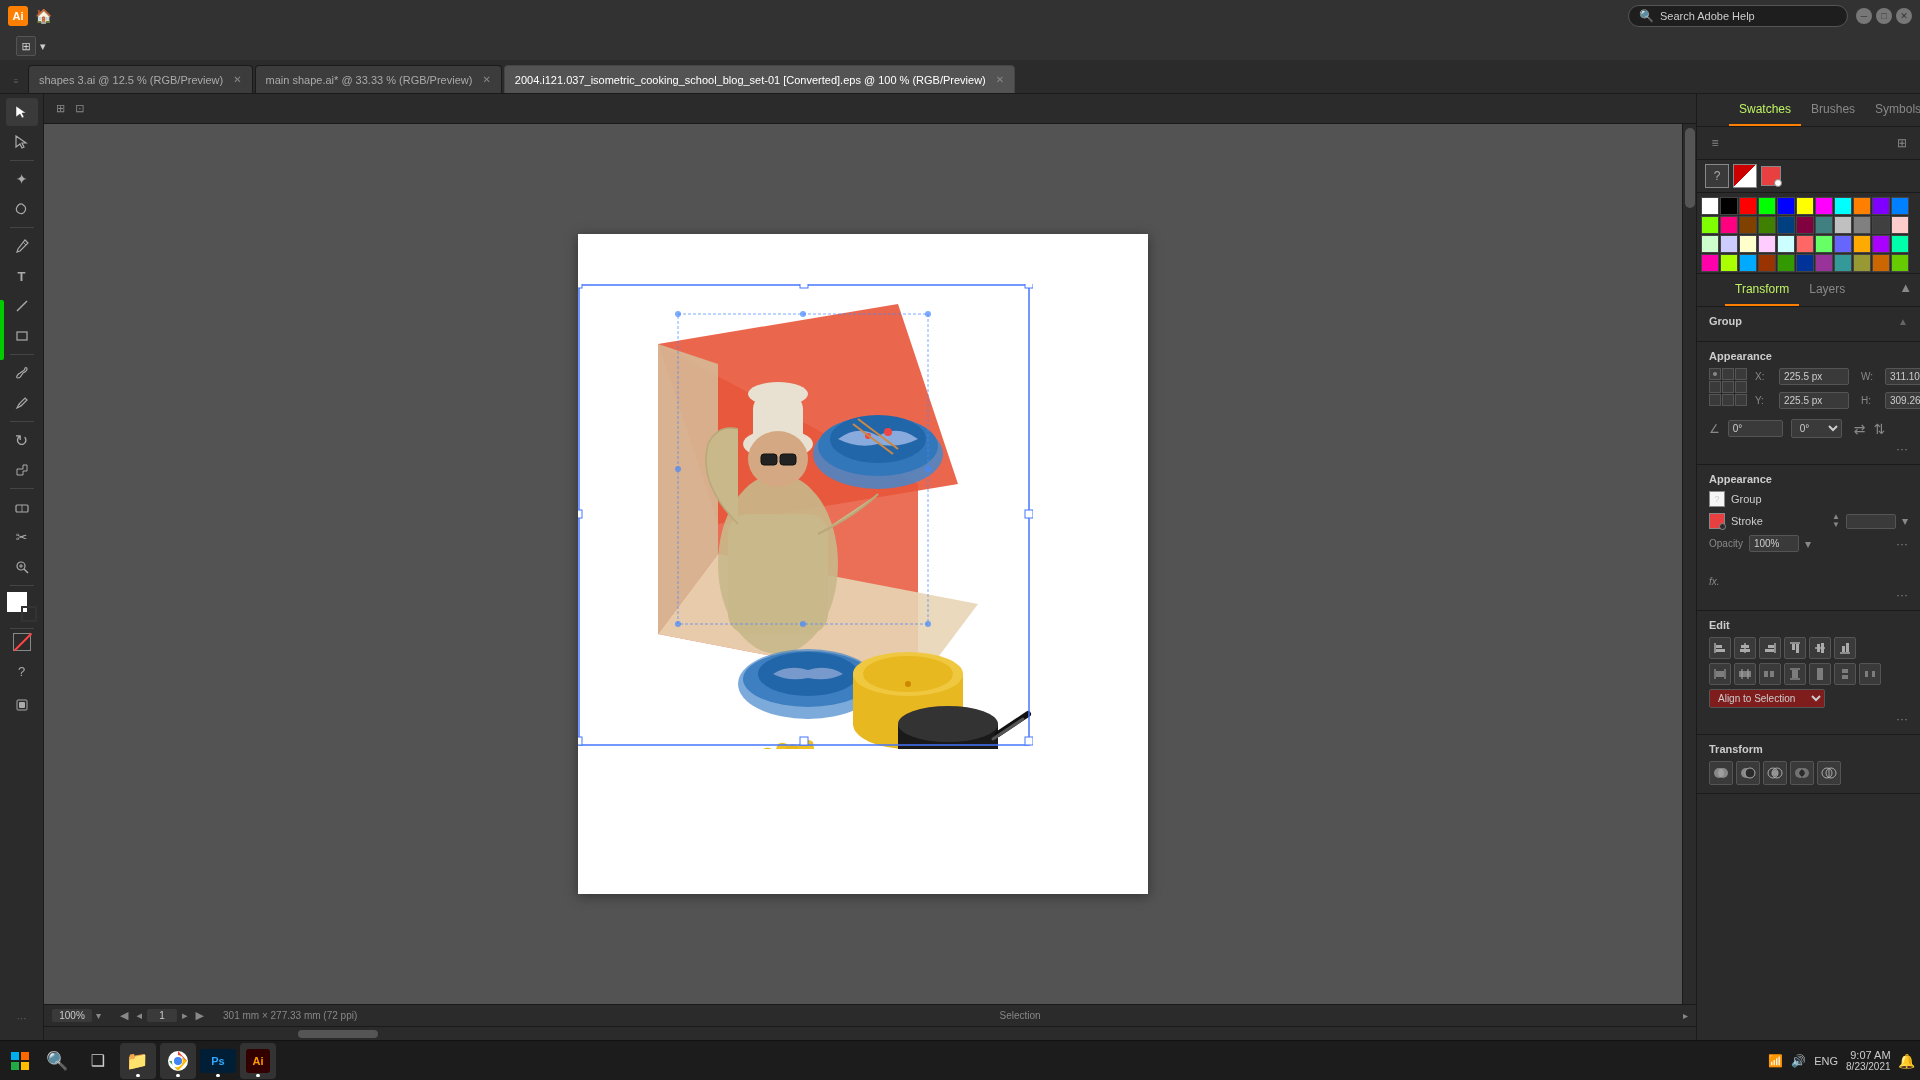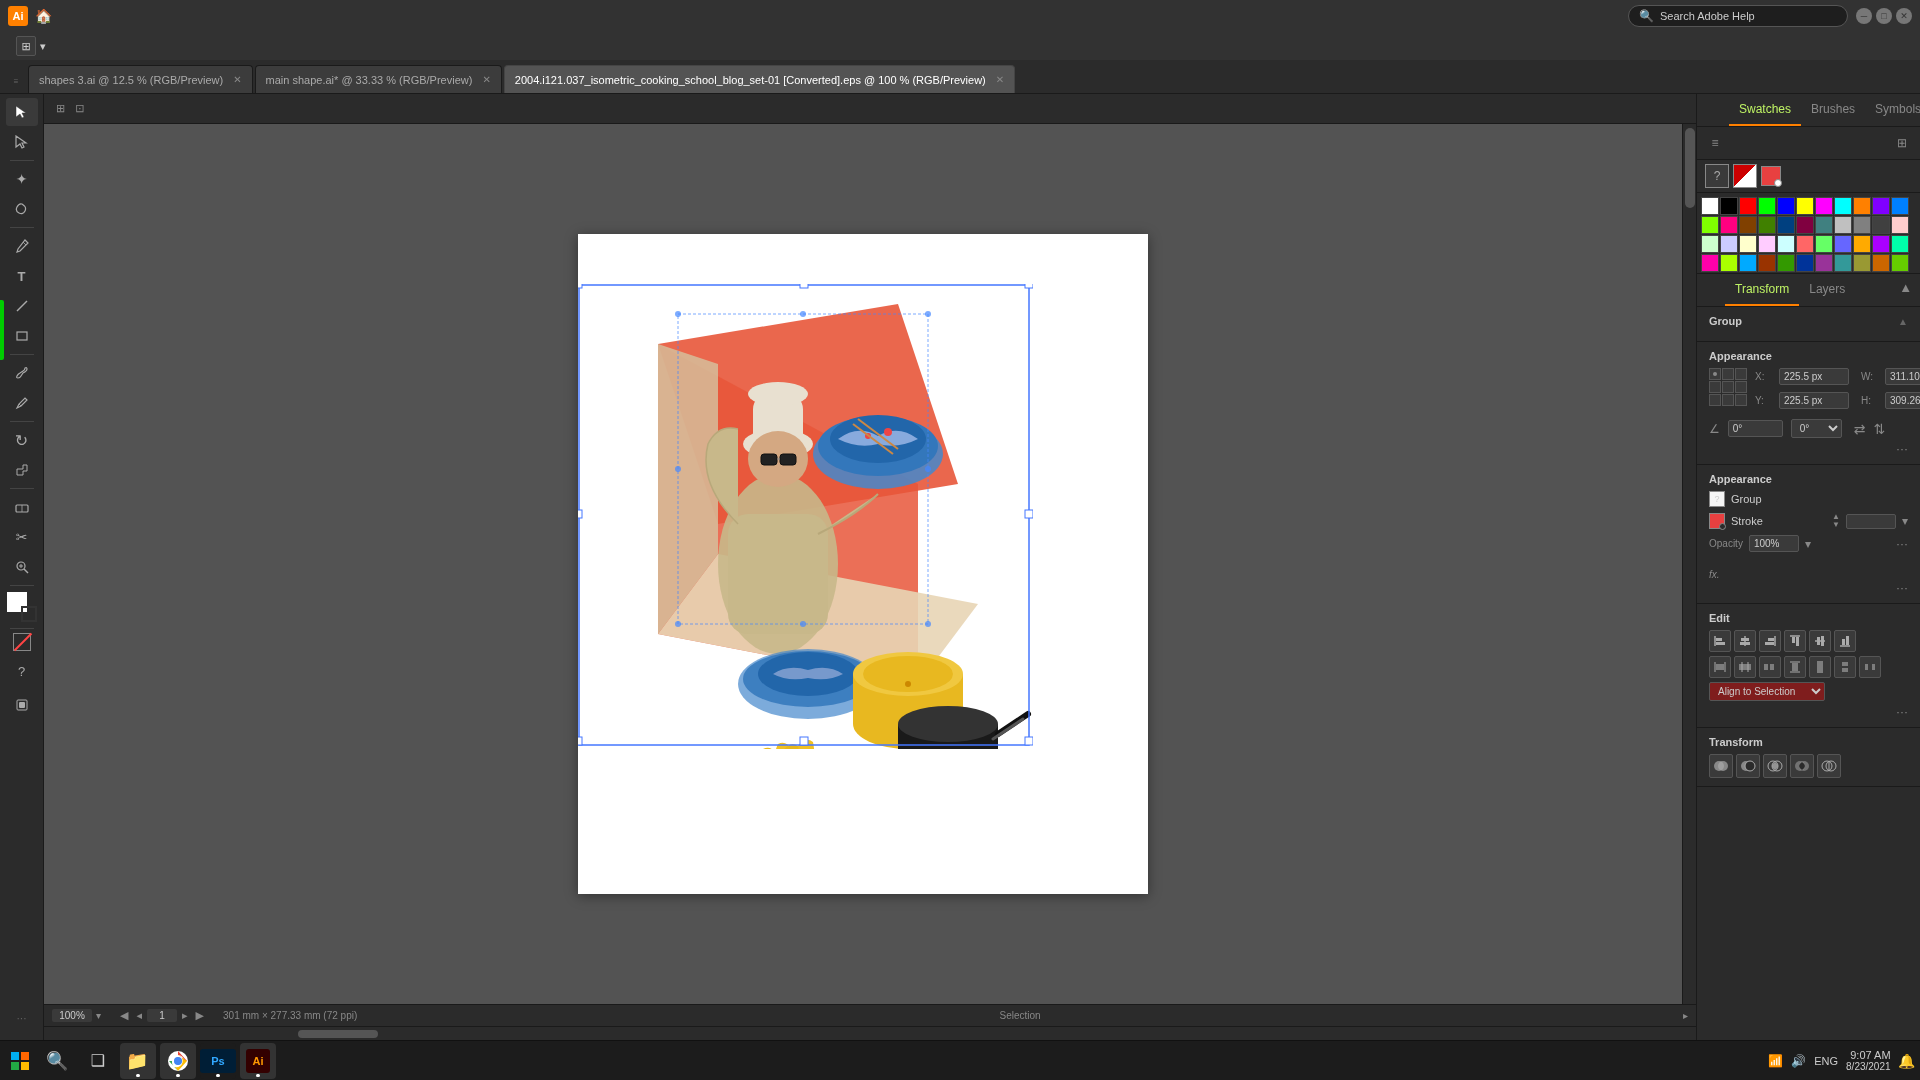--- a/index.html
+++ b/index.html
@@ -943,21 +943,21 @@
           <span style="color:#888;font-size:12px;cursor:pointer;">▾</span>
         </div>
 
         <div class="opacity-row">
           <span class="opacity-label">Opacity</span>
           <input class="opacity-input" type="text" value="100%" style="">
           <span style="color:#888;font-size:12px;cursor:pointer;">▾</span>
           <span class="more-btn" style="margin-left:auto;">···</span>
         </div>
 
-        <div style="margin-top:13px;">
+        <div style="margin-top:20px;">
           <span class="fx-label">fx.</span>
         </div>
         <div style="text-align:right;">
           <span class="more-btn">···</span>
         </div>
       </div>
 
       <div class="props-section">
         <div class="props-section-title">
           <span>Edit</span>

